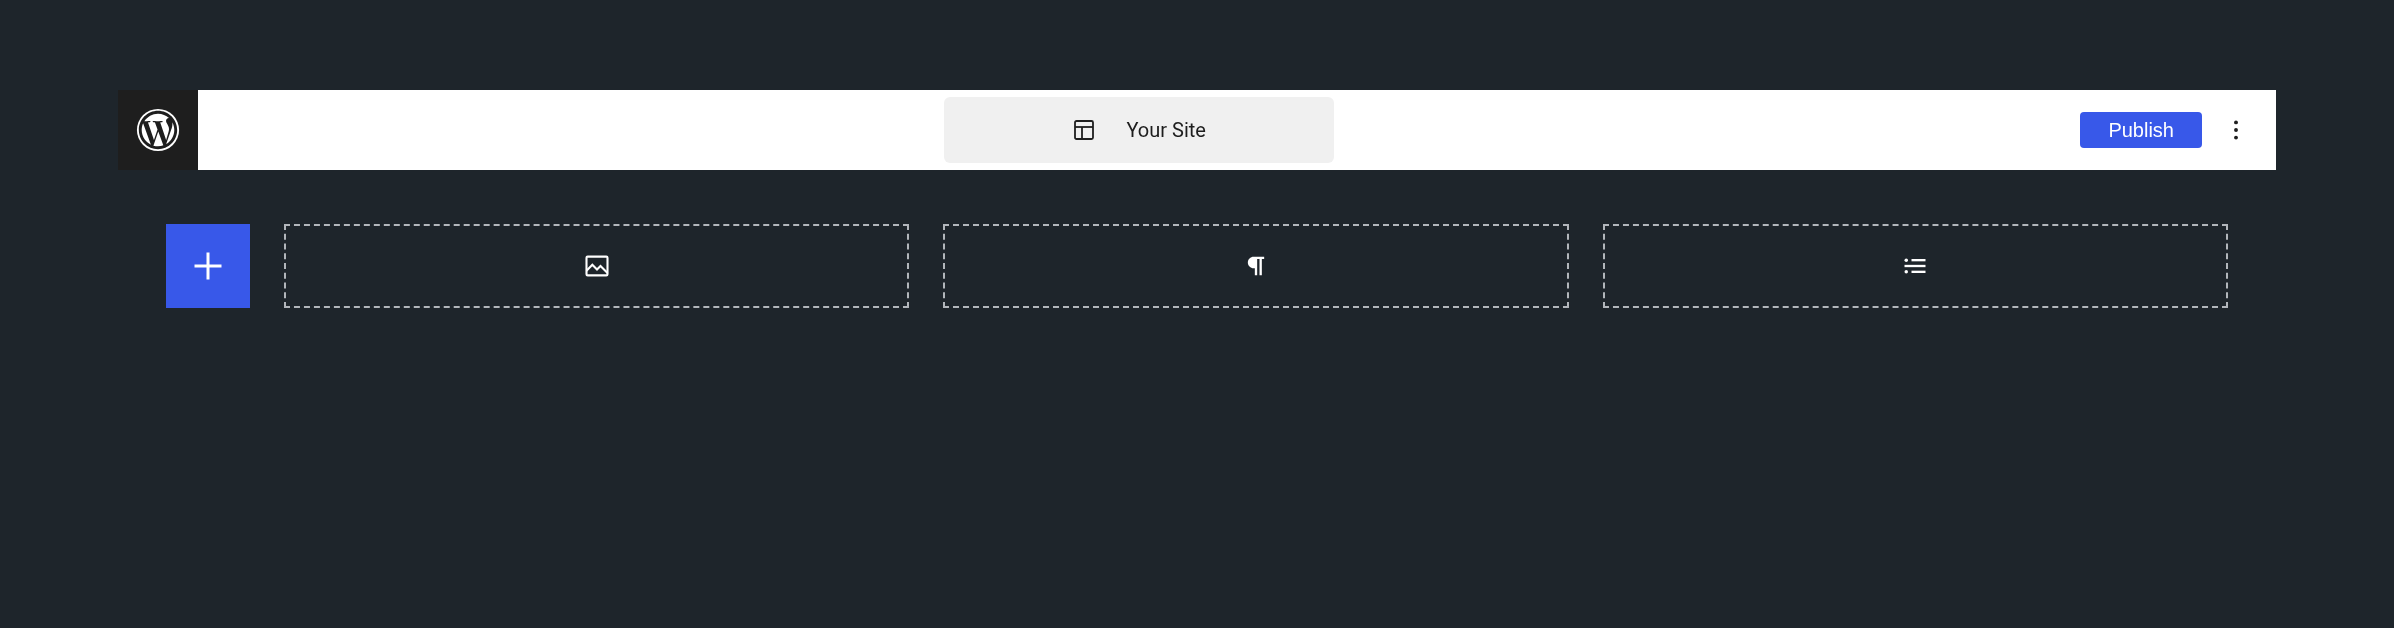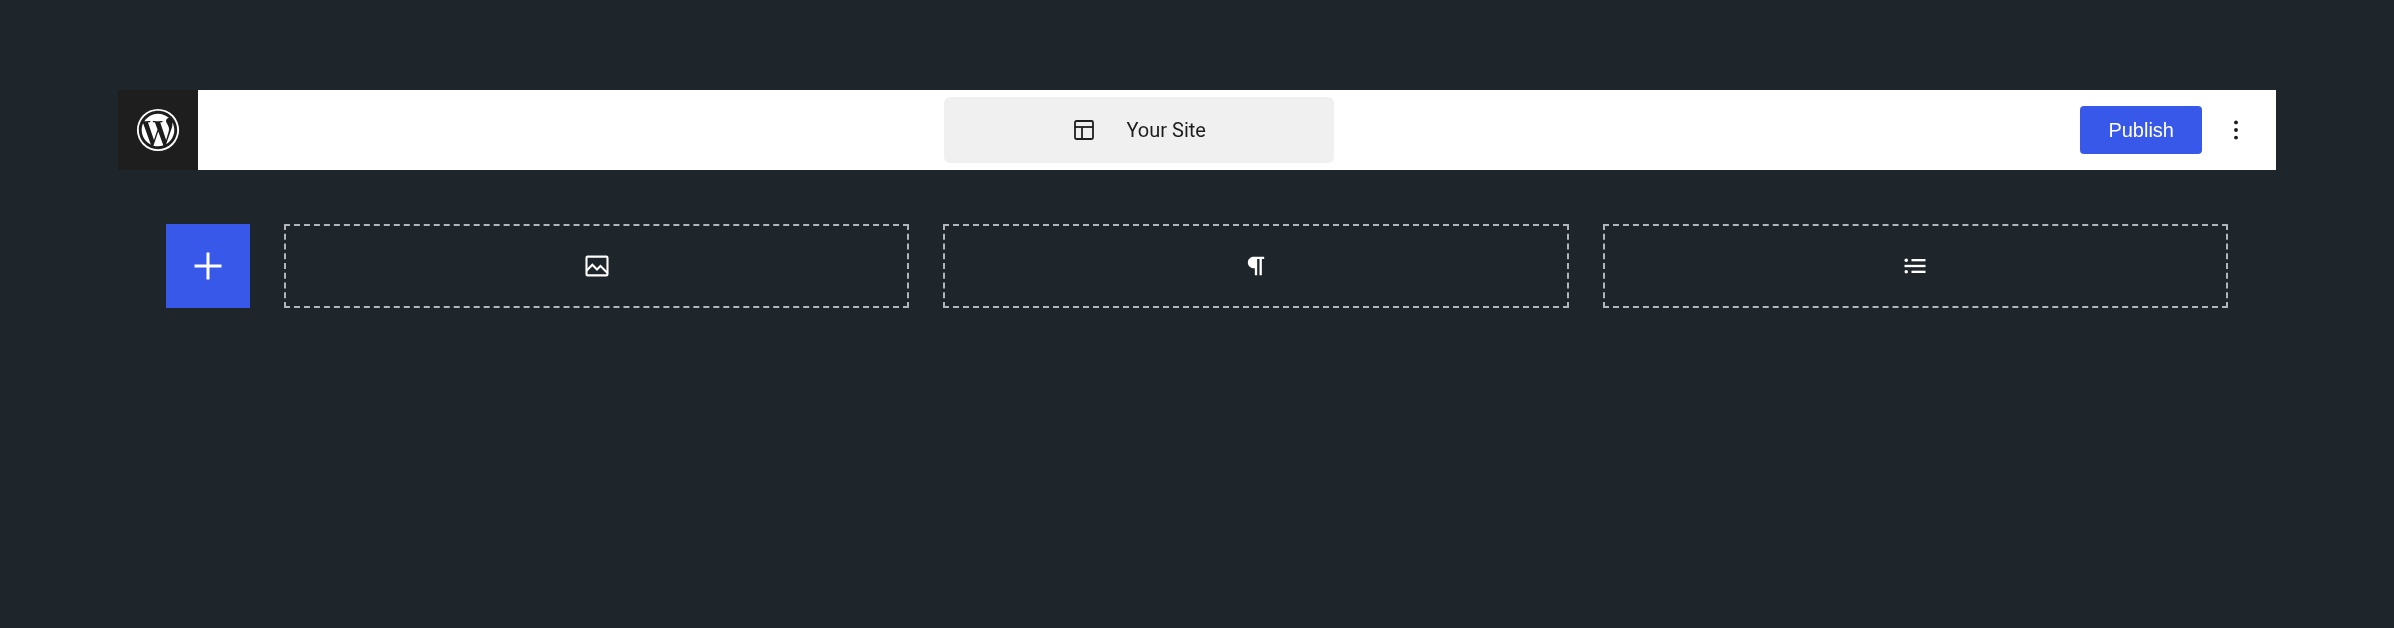--- a/index.html
+++ b/index.html
@@ -69,21 +69,21 @@
       align-items: center;
       gap: 16px;
       padding-right: 22px;
     }
     .publish-btn {
       background: #3858e9;
       color: #ffffff;
       border: none;
       border-radius: 4px;
       padding: 0 28px;
-      height: 48px;
+      height: 36px;
       font-size: 20px;
       font-weight: 400;
       cursor: pointer;
       display: flex;
       align-items: center;
       justify-content: center;
     }
     .more-btn {
       background: transparent;
       border: none;

